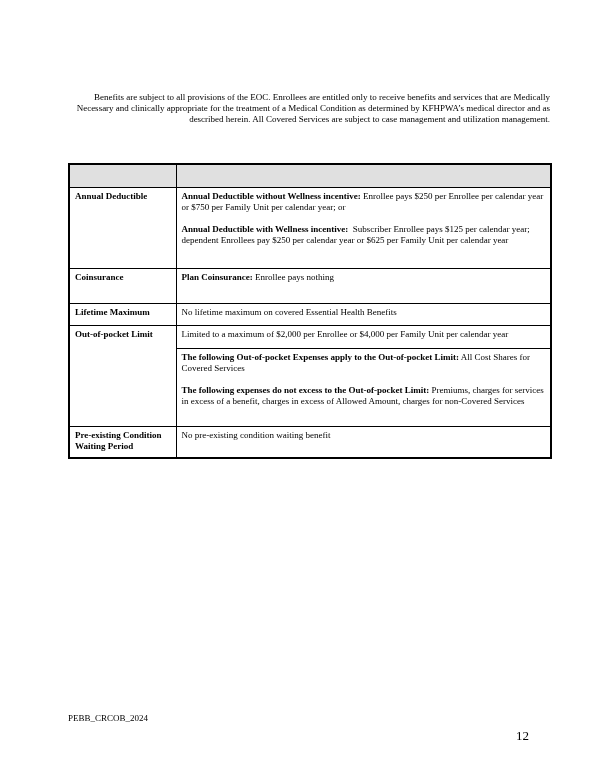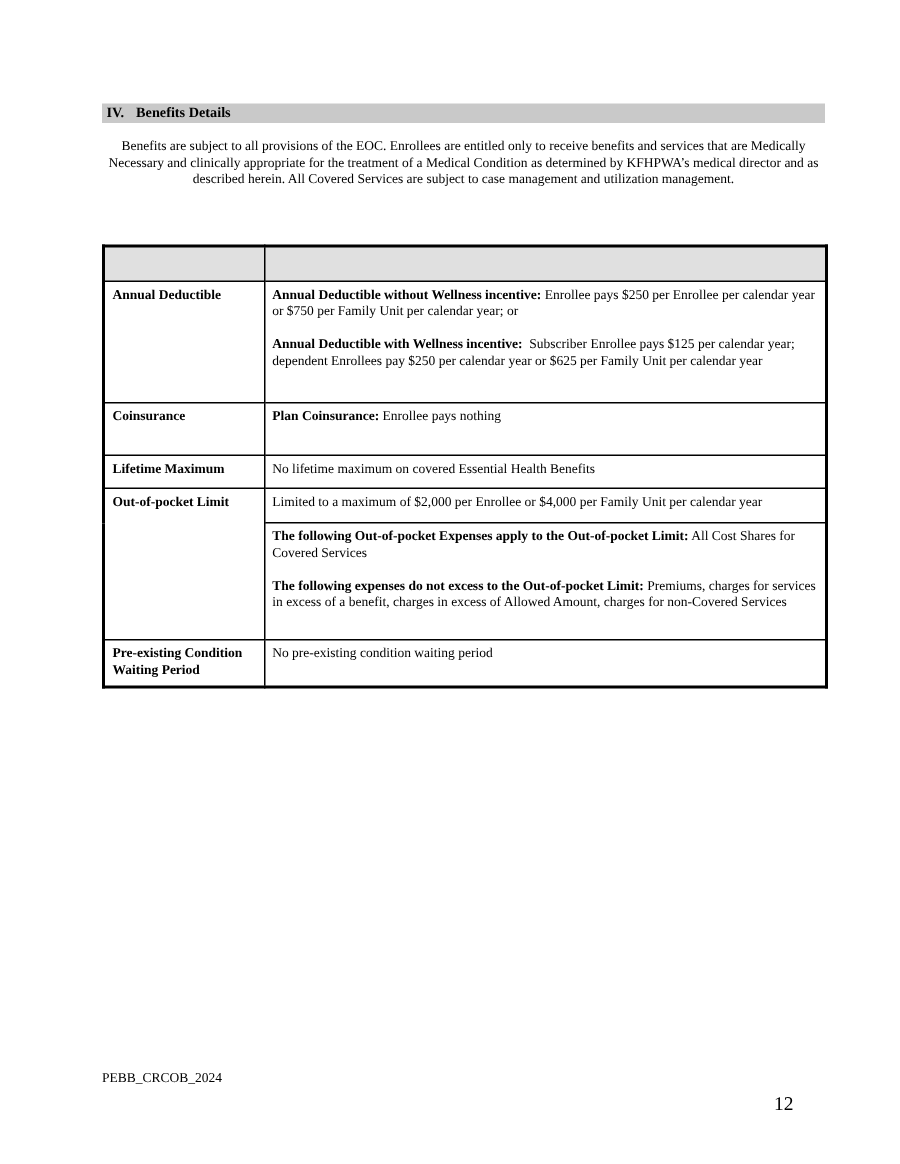--- a/index.html
+++ b/index.html
@@ -13,21 +13,21 @@
   }
   .section-header{
     position:absolute;left:68px;top:69px;width:482px;height:13px;
     display:flex;align-items:center;
     box-sizing:border-box;padding-left:3px;
     font-weight:bold;font-size:9.5px;
   }
   .sh-num{margin-right:8px;}
   .intro{
     position:absolute;left:68px;top:92px;width:482px;
-    font-size:9px;line-height:11px;text-align:center;
+    font-size:9px;line-height:11px;text-align:right;
   }
   .benefits-table{
     position:absolute;left:68px;top:163px;width:484px;
     border-collapse:collapse;table-layout:fixed;
     border:2px solid #000;
   }
   .benefits-table td{
     border:1px solid #000;
     vertical-align:top;
     font-size:9px;line-height:11px;
@@ -39,24 +39,20 @@
   .para:last-child{margin-bottom:0;}
   .b{font-weight:bold;}
   .footer-id{position:absolute;left:68px;top:713px;font-size:9px;}
   .footer-page{position:absolute;left:516px;top:728px;font-size:13px;}
 </style>
 </head>
 <body>
 
 <div class="page">
 
-  <div class="section-header" style="background:#C9C9C9;">
-    <span class="sh-num">IV.</span>
-    <span>Benefits Details</span>
-  </div>
 
   <div class="intro">Benefits are subject to all provisions of the EOC. Enrollees are entitled only to receive benefits and services that are Medically Necessary and clinically appropriate for the treatment of a Medical Condition as determined by KFHPWA’s medical director and as described herein. All Covered Services are subject to case management and utilization management.</div>
 
   <table class="benefits-table">
     <colgroup>
       <col style="width:107px">
       <col>
     </colgroup>
     <tbody>
       <tr class="hdr">
@@ -96,21 +92,21 @@
       <tr>
         <td style="height:71px;">
           <div class="para"><span class="b">The following Out-of-pocket Expenses apply to the Out-of-pocket Limit:</span><span> All Cost Shares for Covered Services</span></div>
           <div class="para"><span class="b">The following expenses do not excess to the Out-of-pocket Limit:</span><span> Premiums, charges for services in excess of a benefit, charges in excess of Allowed Amount, charges for non-Covered Services</span></div>
         </td>
       </tr>
 
       <tr>
         <td class="label" style="height:24px;margin-left:11px;">Pre-existing Condition Waiting Period</td>
         <td>
-          <div class="para"><span>No pre-existing condition waiting period</span></div>
+          <div class="para"><span>No pre-existing condition waiting benefit</span></div>
         </td>
       </tr>
     </tbody>
   </table>
 
   <div class="footer-id">PEBB_CRCOB_2024</div>
   <div class="footer-page">12</div>
 
 </div>
 

